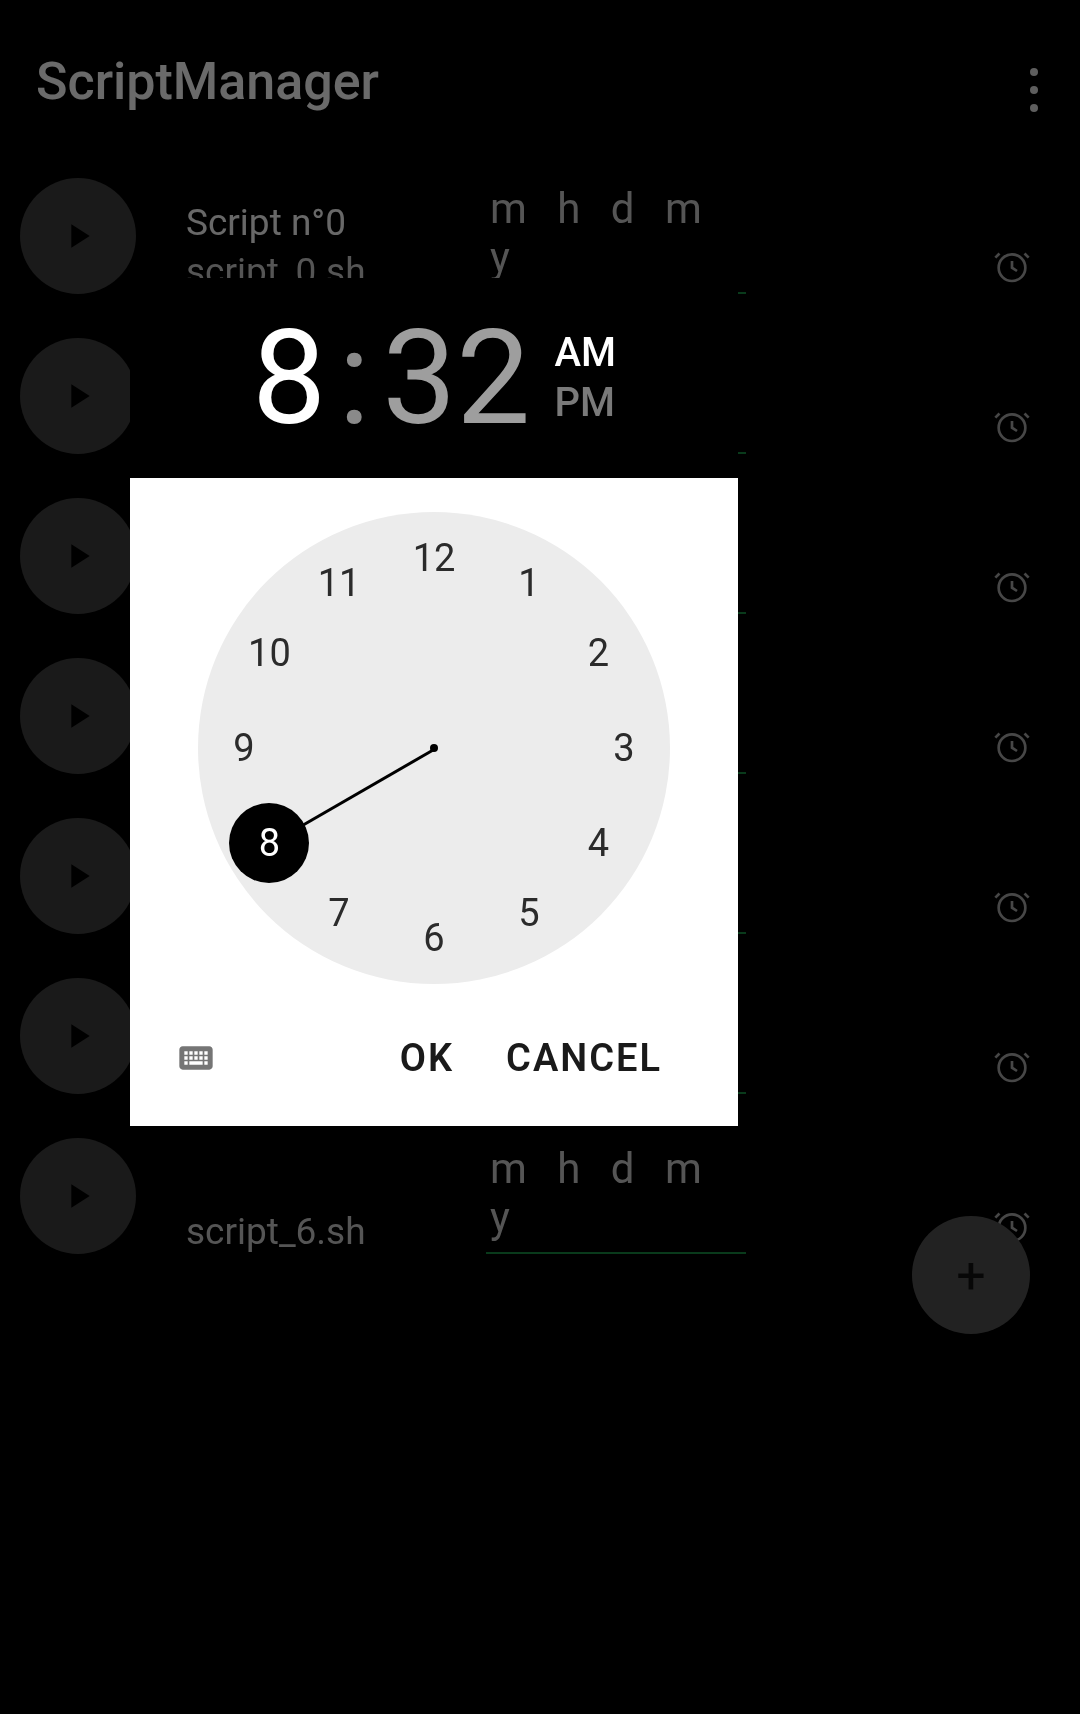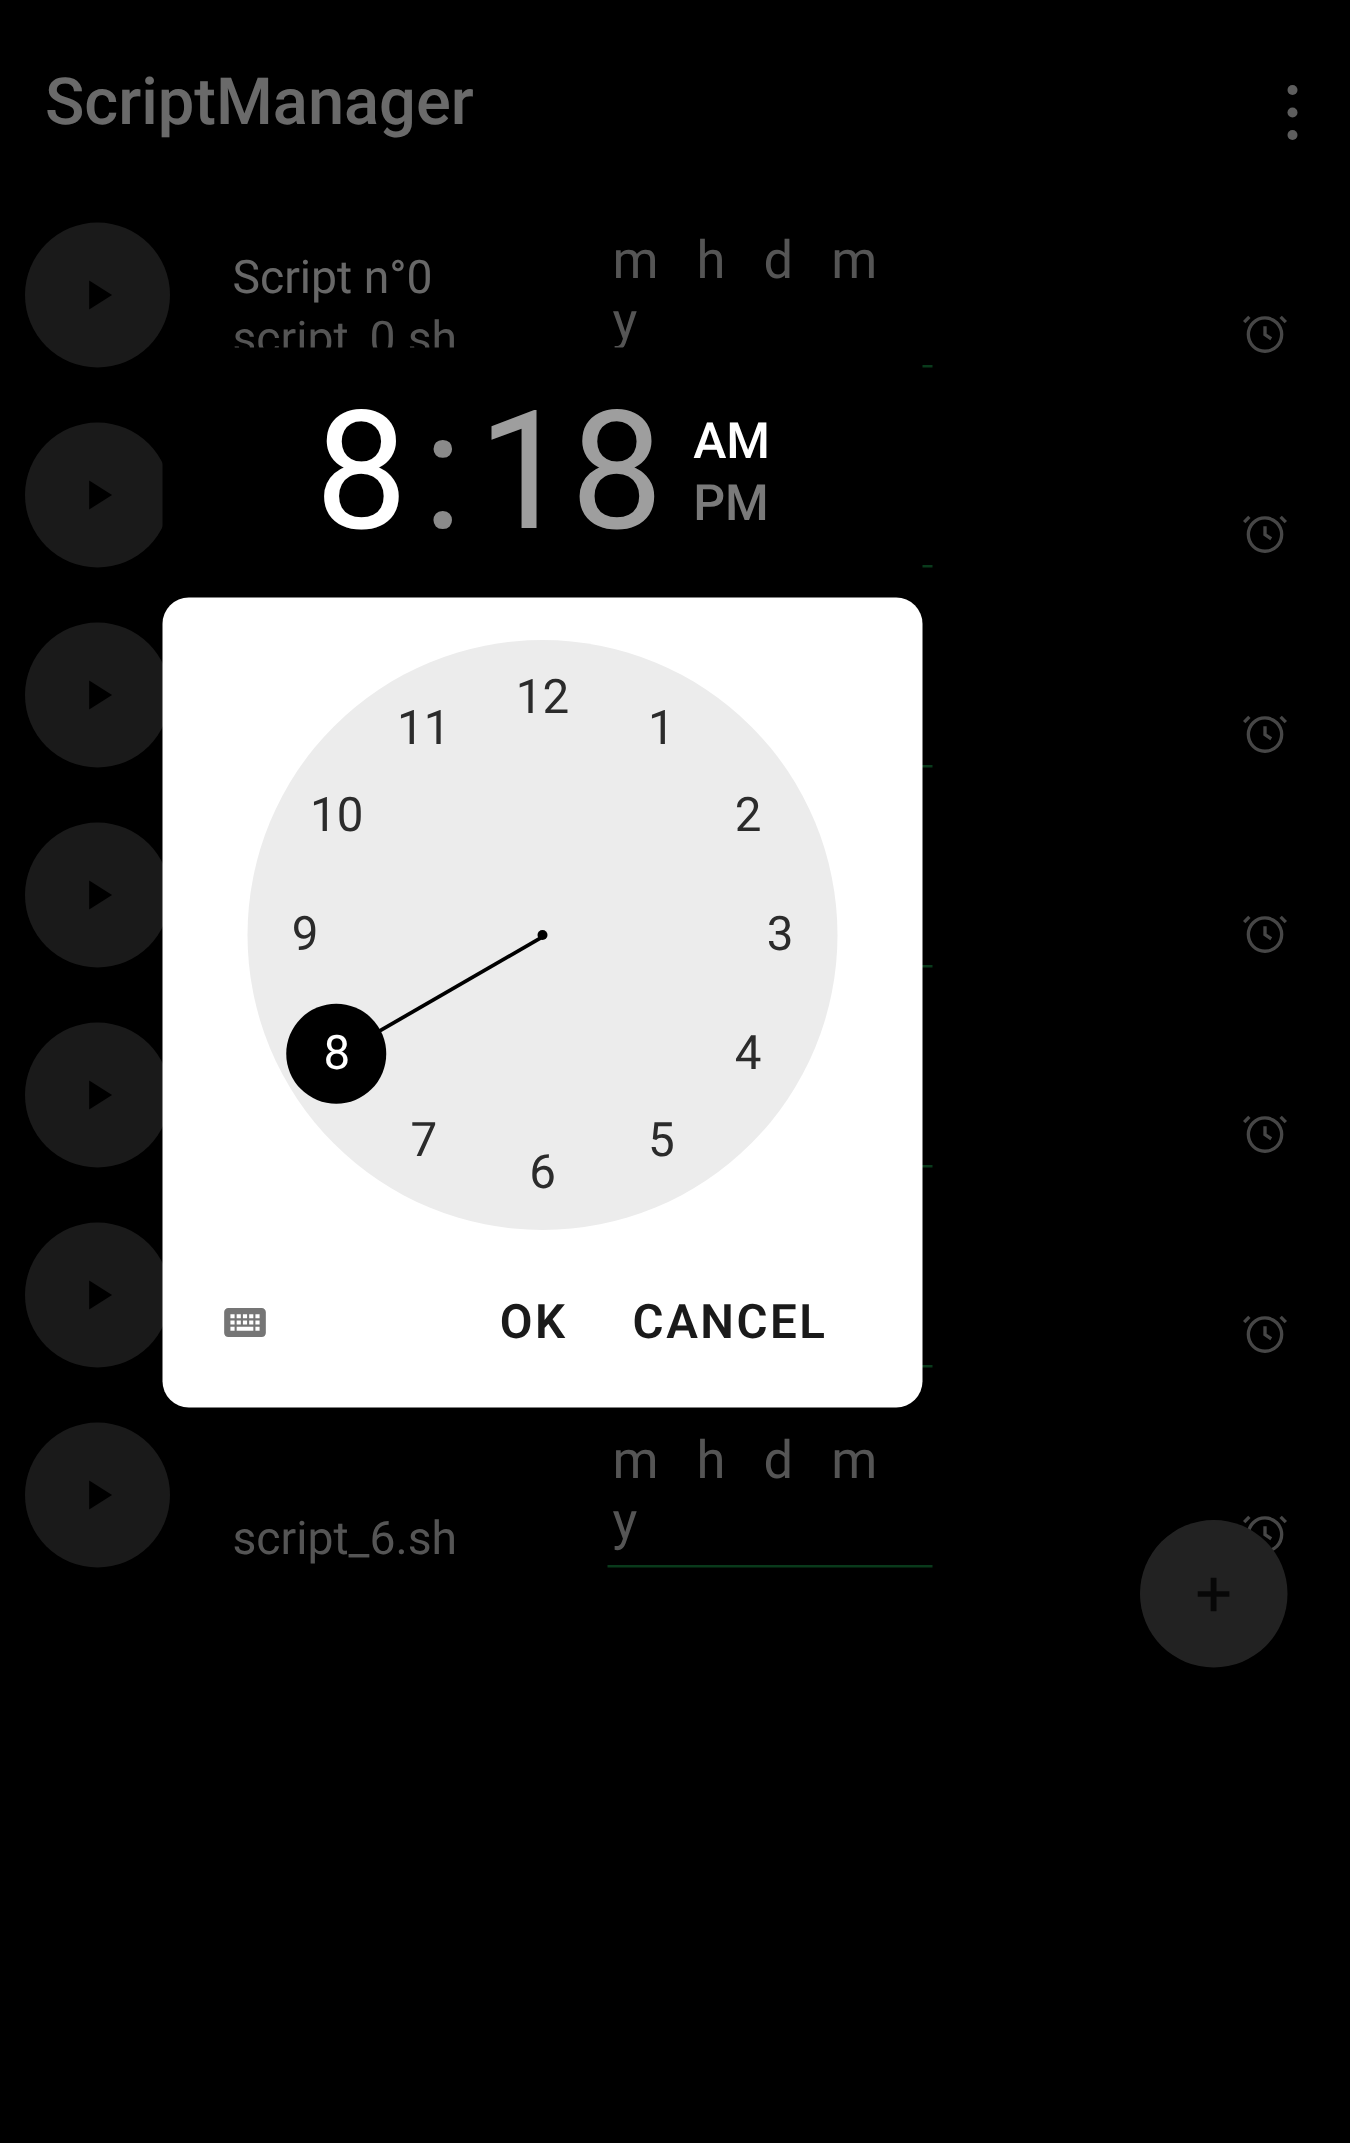--- a/index.html
+++ b/index.html
@@ -117,21 +117,20 @@
     margin-left: 16px;
   }
   .ampm span {
     font-size: 40px; font-weight: 500; line-height: 1.25;
   }
   .ampm .sel  { color: #ffffff; }
   .ampm .unsel{ color: #7a7a7a; }
   .dialog-body {
     background: #ffffff;
     padding: 34px 34px 24px 34px;
-    border-radius: 21px;
   }
   .clock {
     position: relative;
     width: 472px; height: 472px;
     margin: 0 auto;
     border-radius: 50%;
     background: #ececec;
   }
   .clock-num {
     position: absolute;
@@ -338,21 +337,21 @@
     <span>+</span>
   </div>
 
   <div class="scrim"></div>
 </div>
 
 <div class="dialog-wrap">
   <div class="time-header">
     <span class="time-big time-hour">8</span>
     <span class="time-big time-colon">:</span>
-    <span class="time-big time-min">18</span>
+    <span class="time-big time-min">32</span>
     <div class="ampm">
       <span class="sel">AM</span>
       <span class="unsel">PM</span>
     </div>
   </div>
 
   <div class="dialog-body">
     <div class="clock" id="clock-face">
       <div class="selected-bubble" style="left: 31.4552px; top: 291px;"></div>
         <div class="clock-hand-line" style="transform: rotate(150deg);"></div>

